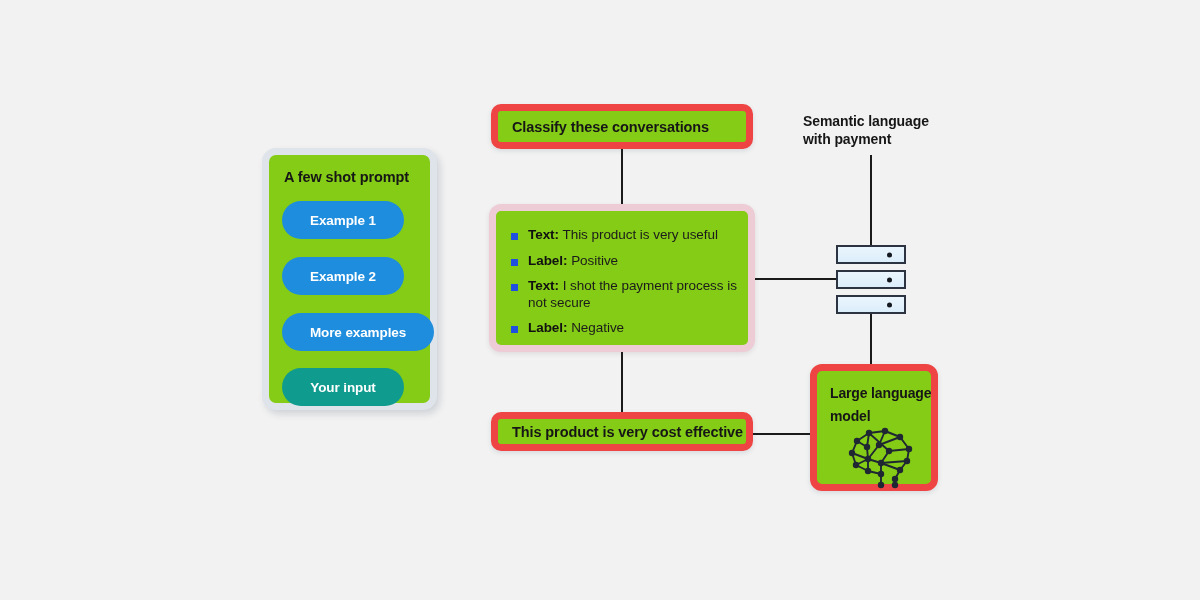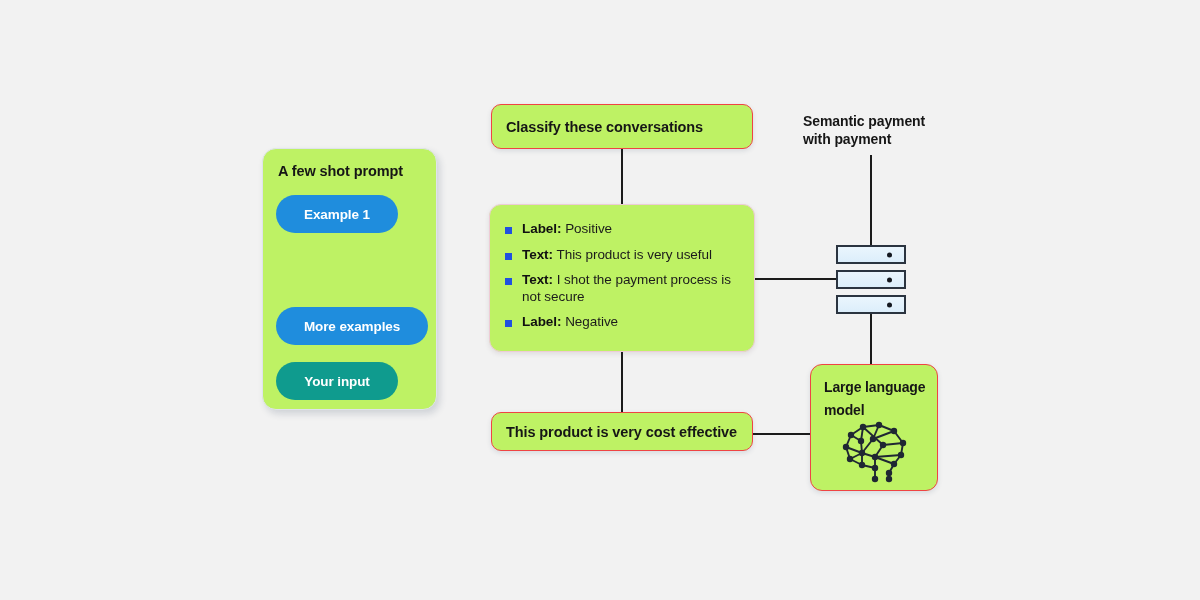--- a/index.html
+++ b/index.html
@@ -27,22 +27,22 @@
     left: 0;
     top: 0;
     width: 1200px;
     height: 600px;
     pointer-events: none;
   }
 
   
   .card {
     position: absolute;
-    background: #bef264;
-    border: 1px solid #ef4444;
+    background: #84cc16;
+    border: 7px solid #ef4444;
     border-radius: 10px;
     box-sizing: border-box;
     box-shadow: 0 2px 5px rgba(40, 60, 90, 0.13);
   }
 
   
   #prompt-card {
     left: 262px;
     top: 148px;
     width: 175px;
@@ -246,60 +246,61 @@
       <line x1="871" y1="314" x2="871" y2="364"></line>
 
       <line x1="753" y1="434" x2="810" y2="434"></line>
     </g>
   </svg>
 
   <div class="card" id="prompt-card">
     <div id="prompt-title">A few shot prompt</div>
 
     <div class="pill blue" id="pill-0">Example 1</div>
+    <div class="pill blue" id="pill-1">Example 2</div>
     <div class="pill teal" id="pill-3">Your input</div>
     <div class="pill blue" id="pill-2">More examples</div>
   </div>
 
   <div class="card" id="instruction-card">
     <div id="instruction-text">Classify these conversations</div>
   </div>
 
   <div class="card" id="examples-card">
     <div id="examples-list">
+
+      <div class="ex-row">
+        <span class="ex-bullet"></span>
+        <span class="ex-body"><span class="ex-key">Text:</span><span> This product is very useful</span></span>
+      </div>
 
       <div class="ex-row">
         <span class="ex-bullet"></span>
         <span class="ex-body"><span class="ex-key">Label:</span><span> Positive</span></span>
       </div>
 
       <div class="ex-row">
         <span class="ex-bullet"></span>
-        <span class="ex-body"><span class="ex-key">Text:</span><span> This product is very useful</span></span>
-      </div>
-
-      <div class="ex-row">
-        <span class="ex-bullet"></span>
         <span class="ex-body"><span class="ex-key">Text:</span><span> I shot the payment process is not secure</span></span>
       </div>
 
       <div class="ex-row">
         <span class="ex-bullet"></span>
         <span class="ex-body"><span class="ex-key">Label:</span><span> Negative</span></span>
       </div>
 
     </div>
   </div>
 
   <div class="card" id="output-card">
     <div id="output-text">This product is very cost effective</div>
   </div>
 
   <div id="semantic-label">
-    <span>Semantic payment</span><br>
+    <span>Semantic language</span><br>
     <span>with payment</span>
   </div>
 
   <div class="match-bar" id="bar-0">
     <span class="match-dot"></span>
   </div>
   <div class="match-bar" id="bar-1">
     <span class="match-dot"></span>
   </div>
   <div class="match-bar" id="bar-2">

